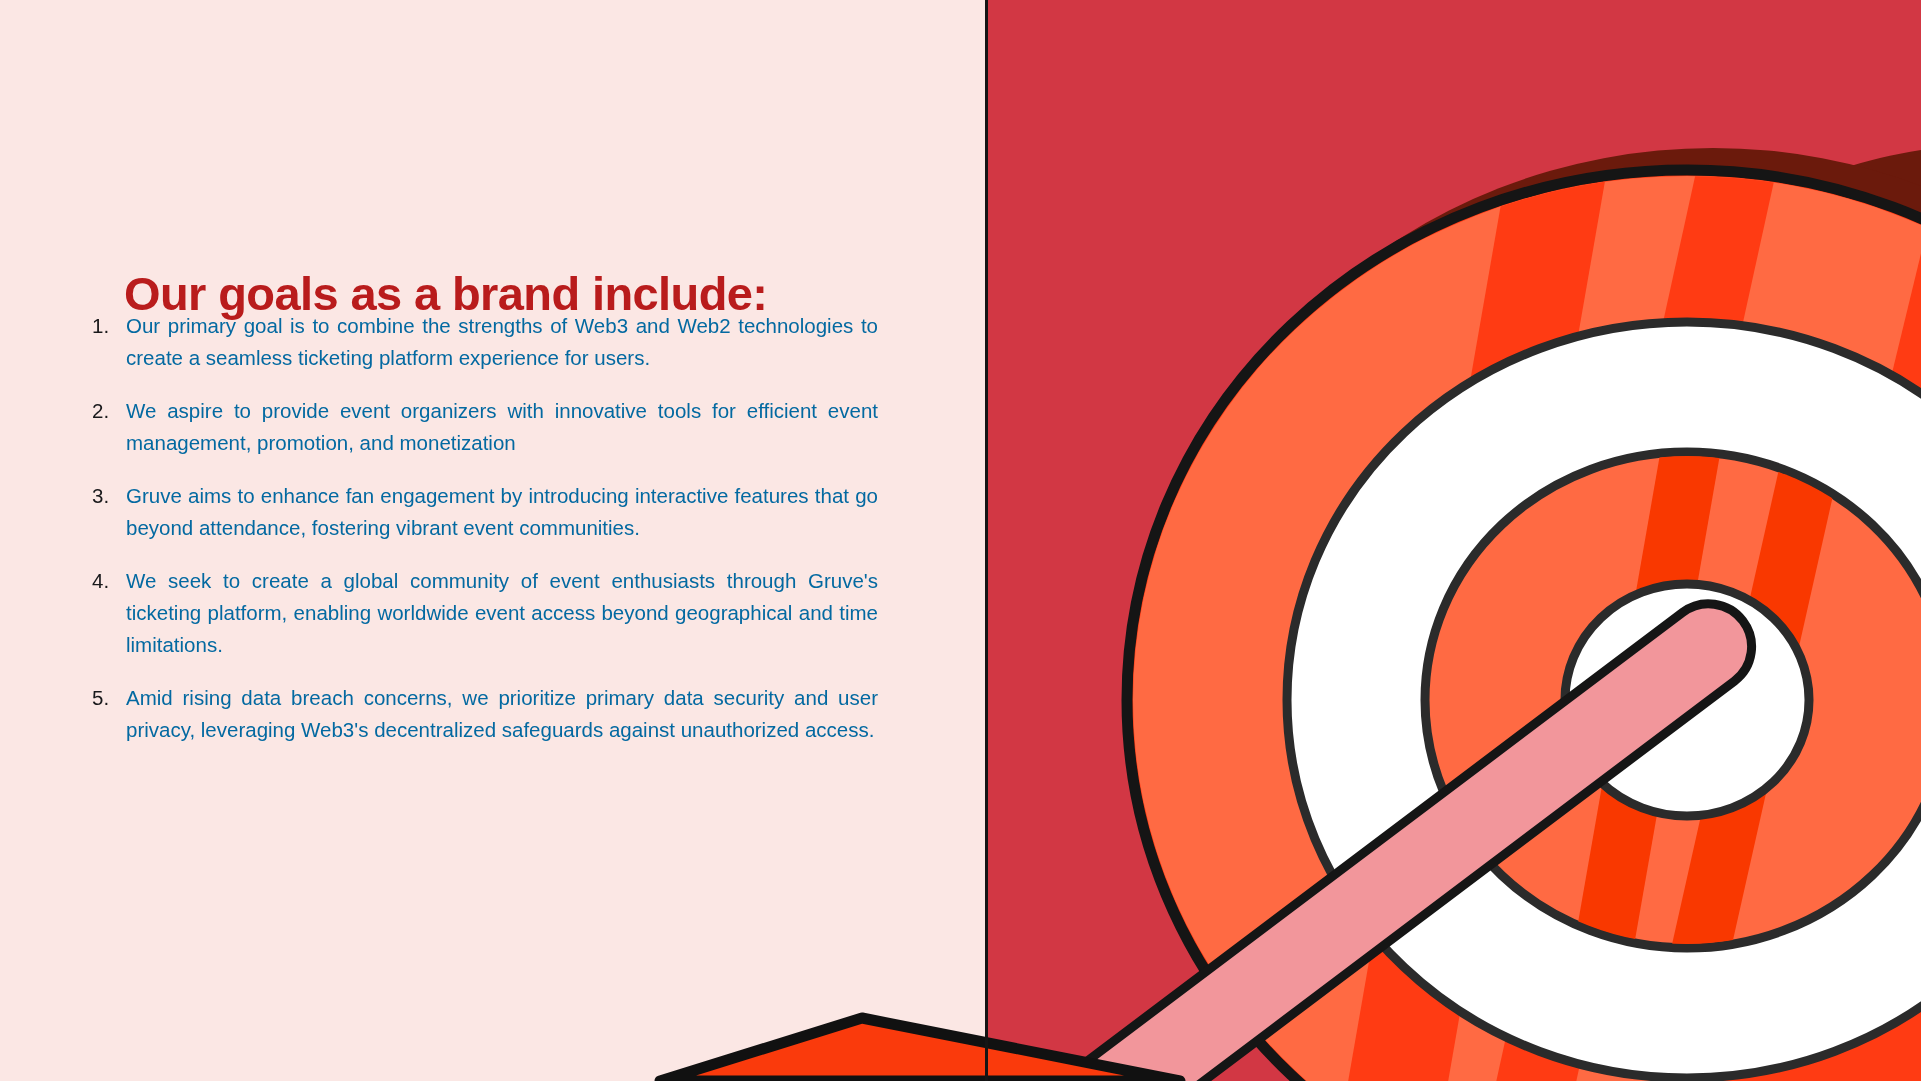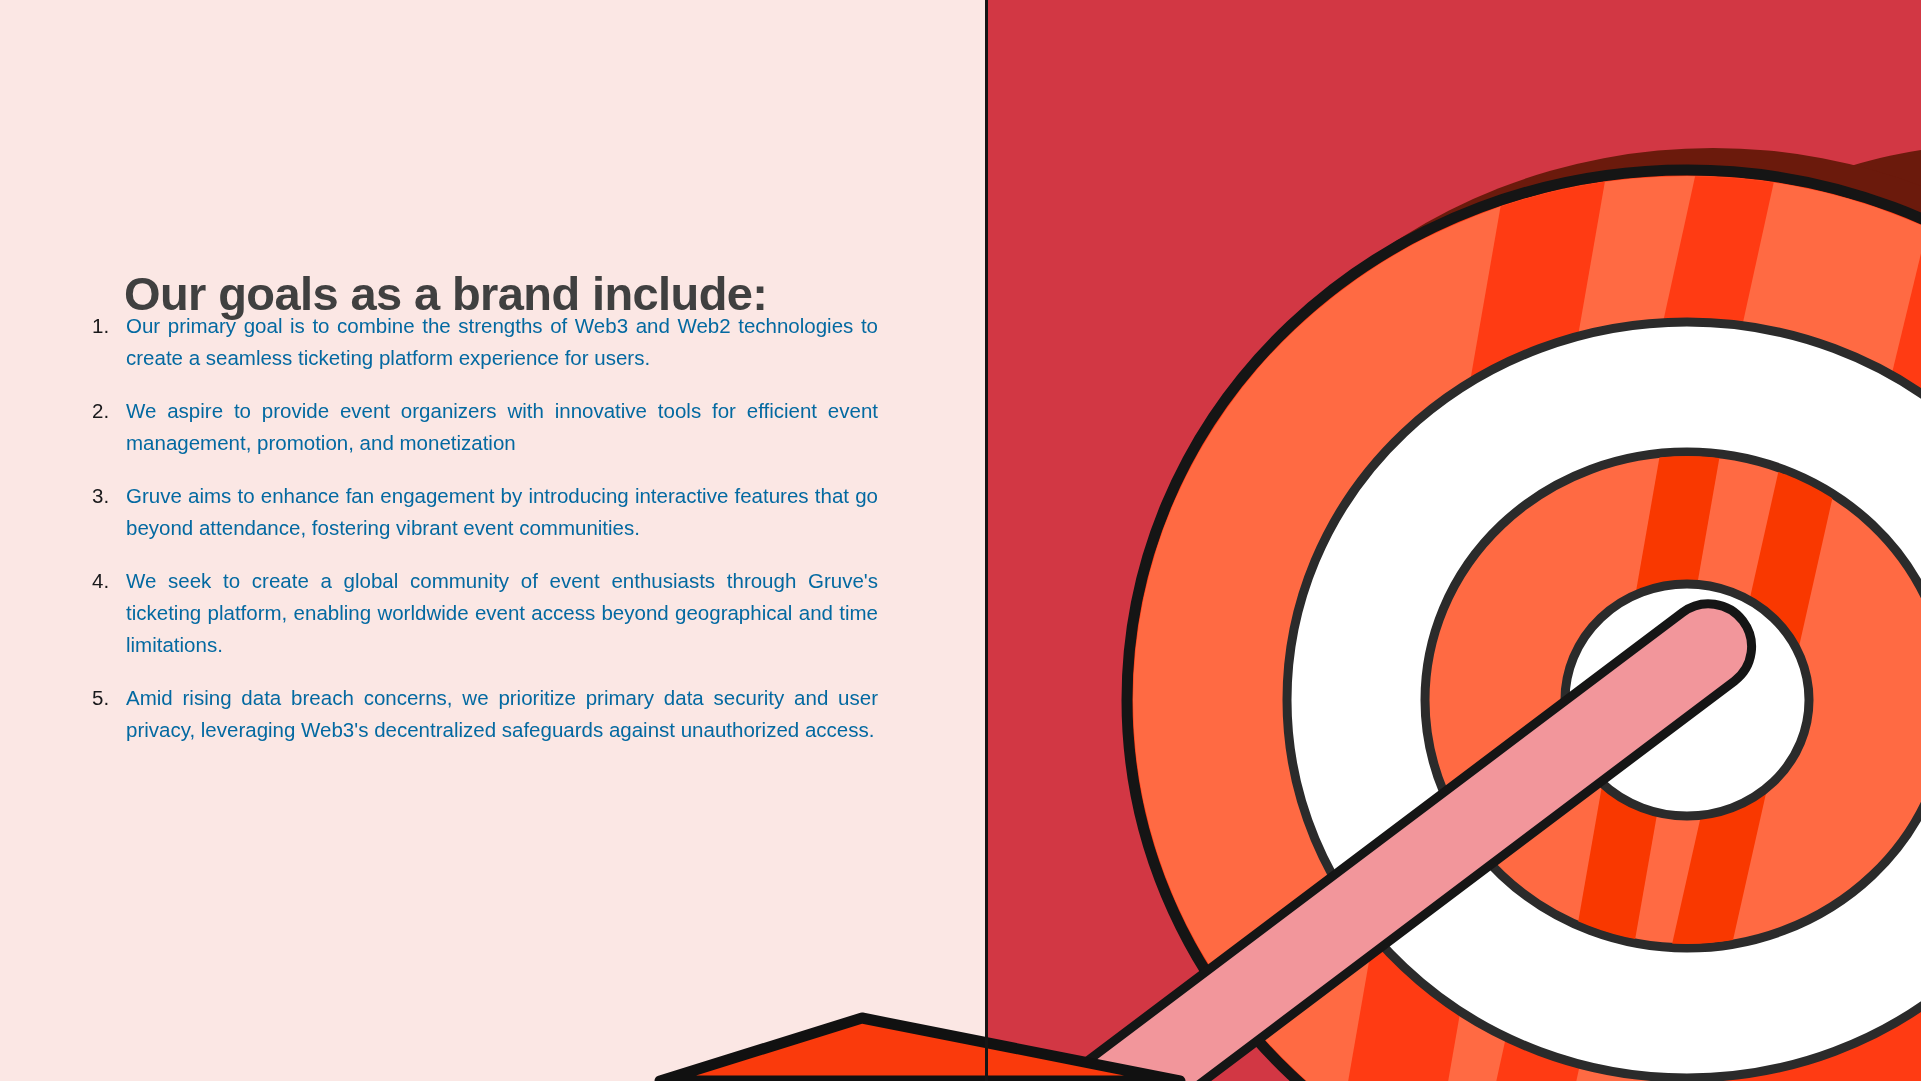--- a/index.html
+++ b/index.html
@@ -26,21 +26,21 @@
     height: 1081px;
     z-index: 5;
   }
   #heading {
     position: absolute;
     left: 124px;
     top: 235px;
     font-size: 47px;
     font-weight: 800;
     letter-spacing: -0.6px;
-    color: #404040;
+    color: #b91c1c;
     white-space: nowrap;
     font-family: "Liberation Sans", sans-serif;
   }
   #goal-list {
     position: absolute;
     left: 92px;
     top: 310px;
     width: 786px;
     margin: 0;
     padding: 0;

